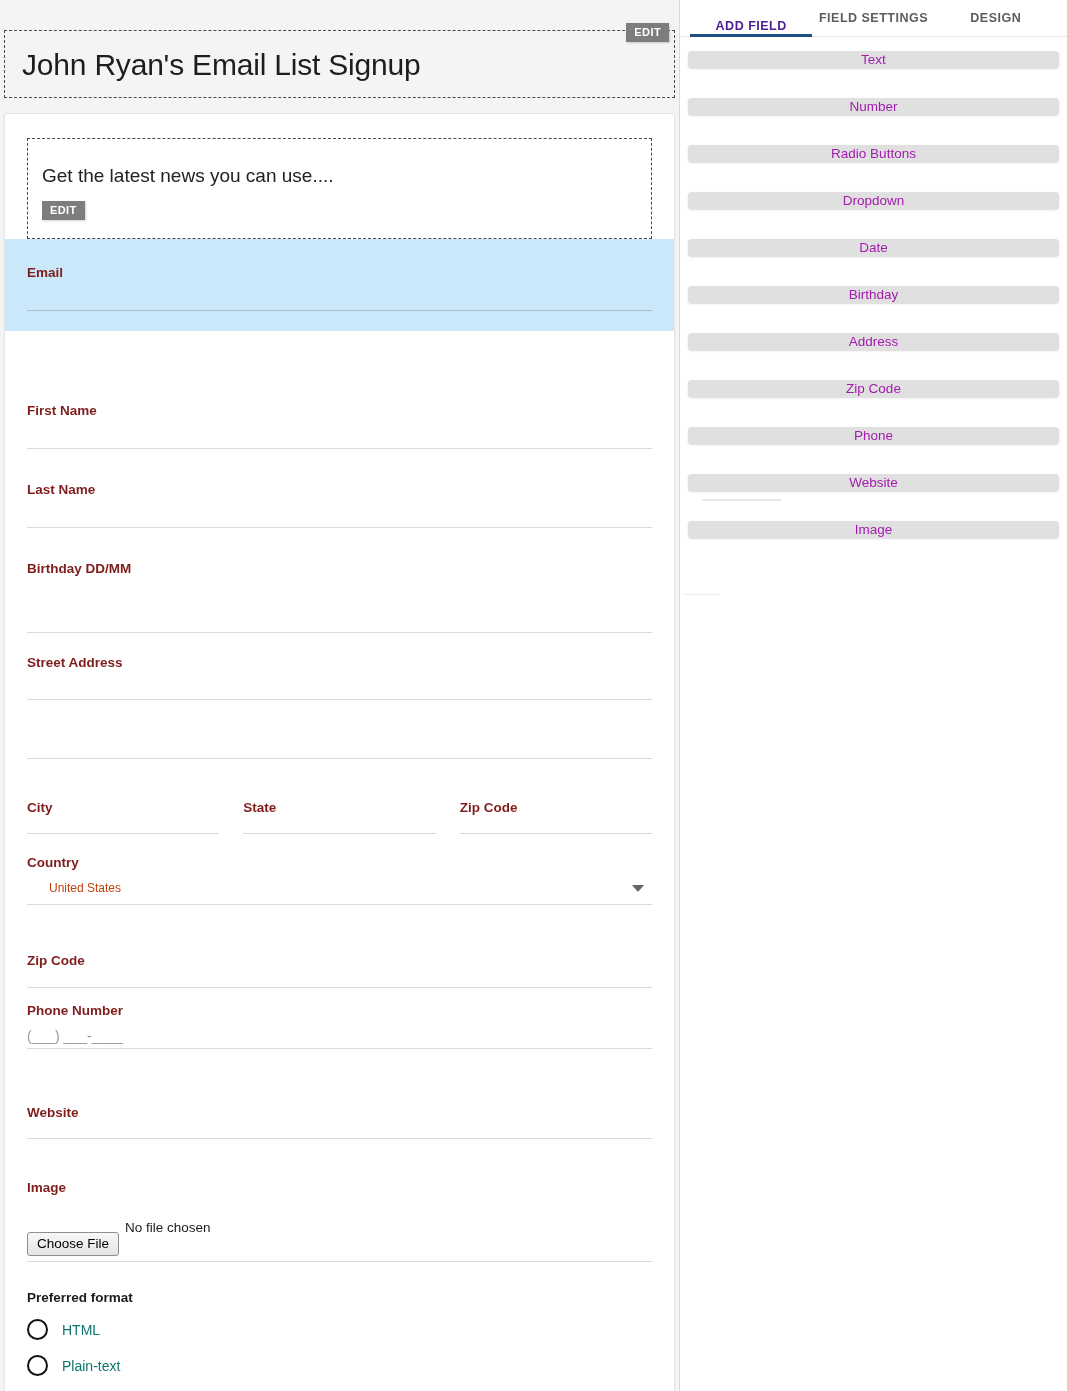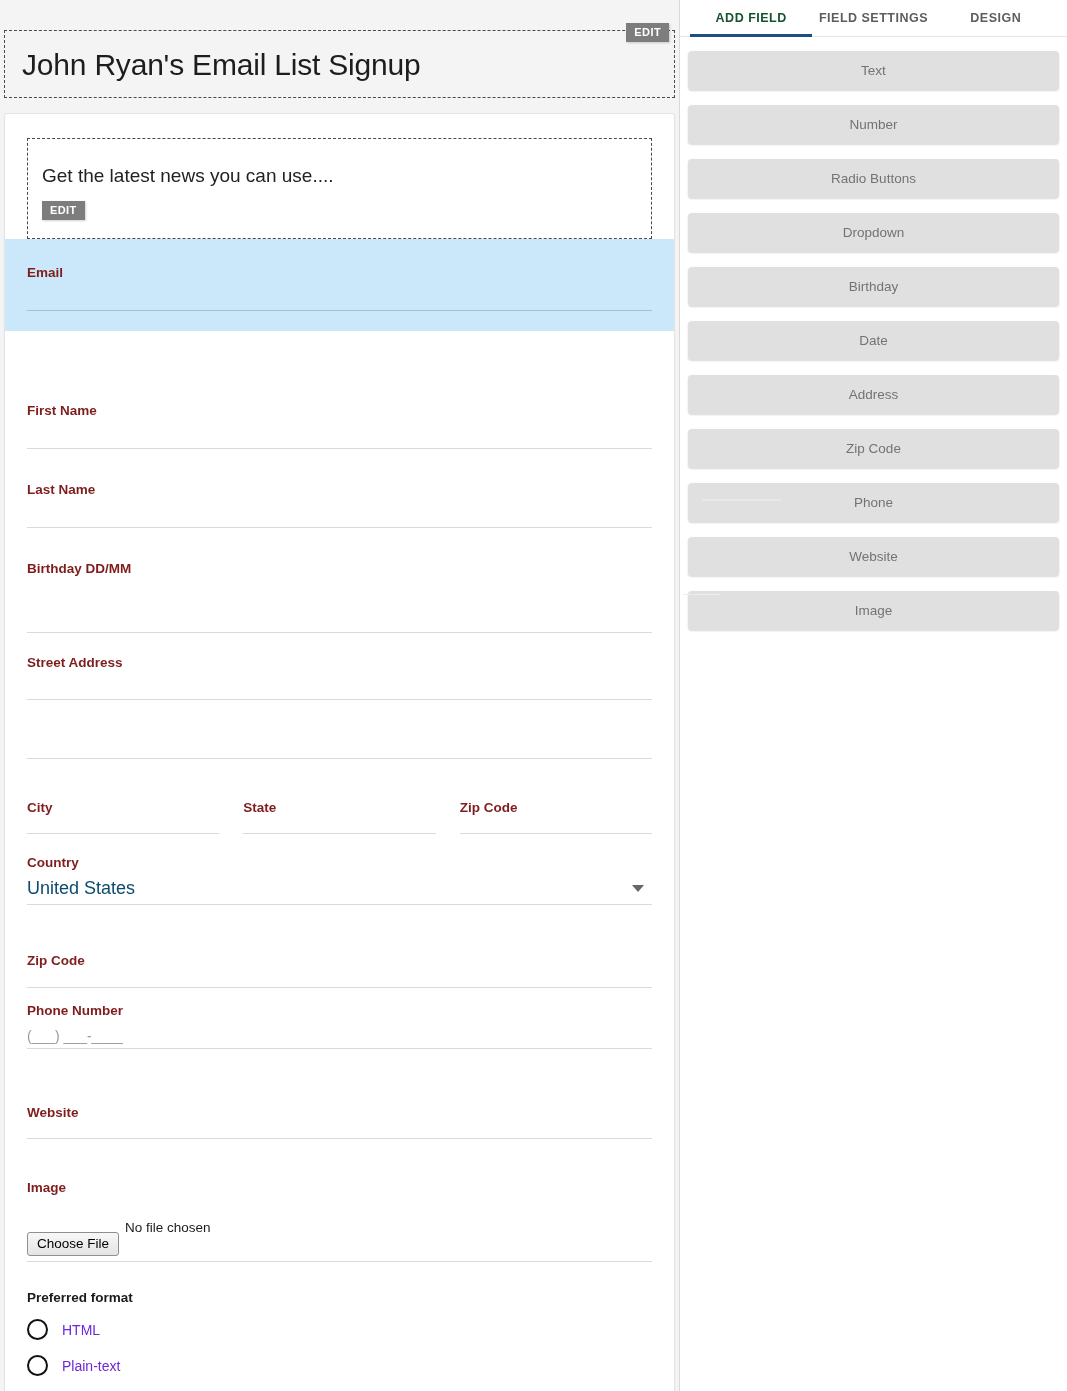--- a/index.html
+++ b/index.html
@@ -134,23 +134,24 @@
   .field-row .col { flex: 1; }
   .field-row .col .field-line { height: 14px; }
 
   
   #country-field .select-wrap {
     position: relative;
     border-bottom: 1px solid #dadada;
     height: 30px;
   }
   #country-value {
-    font-size: 18px;
-    color: #0c4a6e;
+    font-size: 12px;
+    color: #c2410c;
     line-height: 26px;
+    margin-left: 22px;
   }
   #country-arrow {
     position: absolute;
     right: 8px; top: 10px;
     width: 0; height: 0;
     border-left: 6px solid transparent;
     border-right: 6px solid transparent;
     border-top: 7px solid #666666;
   }
 
@@ -196,21 +197,21 @@
   .radio-circle {
     width: 21px; height: 21px;
     border: 2.5px solid #111111;
     border-radius: 50%;
     background: #ffffff;
     flex: none;
     cursor: pointer;
   }
   .radio-label {
     font-size: 14px;
-    color: #6d28d9;
+    color: #0f766e;
   }
 
   
   #submit-wrap { padding: 36px 22px 44px 22px; }
   #subscribe-button {
     background: #3f7cab;
     color: #ffffff;
     font-size: 14.5px;
     font-weight: 700;
     border: none;
@@ -247,42 +248,42 @@
     flex: 1;
     text-align: center;
     font-size: 12.5px;
     font-weight: 700;
     letter-spacing: 0.5px;
     color: #5d5d5d;
     line-height: 36px;
     cursor: pointer;
     position: relative;
   }
-  .tab.active { color: #14532d; }
+  .tab.active { color: #4c1d95; margin-top: 8px; }
   .tab.active::after {
     content: "";
     position: absolute;
     left: 0; right: 0; bottom: -1px;
     height: 3px;
     background: #1d4f84;
   }
 
   #field-buttons { padding: 14px 8px 0 8px; }
   .field-button {
     display: block;
     width: 100%;
     background: #e0e0e0;
     border: none;
     border-radius: 4px;
-    height: 39px;
-    margin-bottom: 15px;
+    height: 17px;
+    margin-bottom: 30px;
     font-family: "Liberation Sans", sans-serif;
     font-size: 13.5px;
     font-weight: 400;
-    color: #737373;
+    color: #a21caf;
     cursor: pointer;
     box-shadow: 0 1px 2px rgba(0,0,0,0.16);
   }
 
   
   #website-artifact {
     position: absolute;
     left: 702px; top: 499px;
     width: 79px; height: 2px;
     background: #e8e8e8;
@@ -437,22 +438,22 @@
     <div class="tab active">ADD FIELD</div>
     <div class="tab">FIELD SETTINGS</div>
     <div class="tab">DESIGN</div>
   </div>
 
   <div id="field-buttons">
     <button class="field-button">Text</button>
     <button class="field-button">Number</button>
     <button class="field-button">Radio Buttons</button>
     <button class="field-button">Dropdown</button>
+    <button class="field-button">Date</button>
     <button class="field-button">Birthday</button>
-    <button class="field-button">Date</button>
     <button class="field-button">Address</button>
     <button class="field-button">Zip Code</button>
     <button class="field-button">Phone</button>
     <button class="field-button">Website</button>
     <button class="field-button">Image</button>
   </div>
 </div>
 
 <div id="website-artifact"></div>
 <div id="panel-divider"></div>

